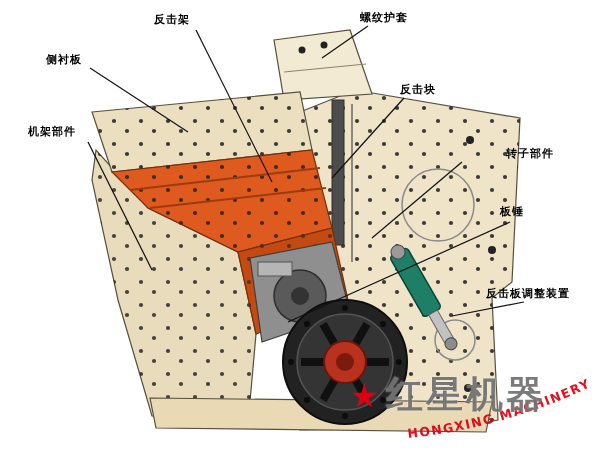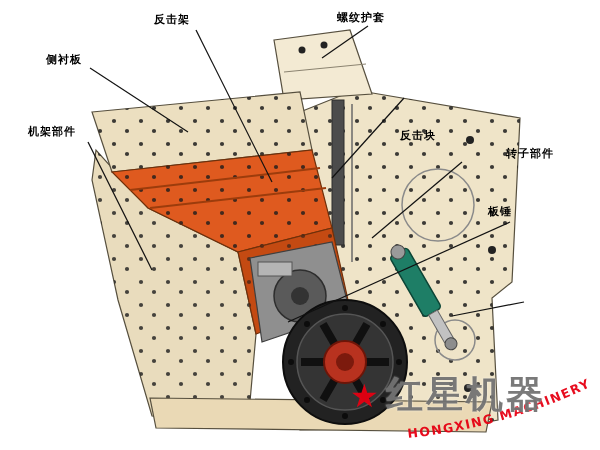--- a/index.html
+++ b/index.html
@@ -131,23 +131,24 @@
       <line x1="524" y1="302" x2="452" y2="316"></line>
     </g>
 
     <path id="arcPath" d="M 408 438 Q 505 428 592 386" fill="none"></path>
     <text font-size="12.5" fill="#e60012" font-weight="bold" letter-spacing="1.5" opacity="0.95">
       <textPath href="#arcPath">HONGXING MACHINERY</textPath>
     </text>
   </svg>
 
   <div class="label" style="left:154px;top:14px;">反击架</div>
-  <div class="label" style="left:337px;top:12px;">螺纹护套</div>
+  <div class="label" style="left:360px;top:12px;">螺纹护套</div>
   <div class="label" style="left:46px;top:54px;">侧衬板</div>
-  <div class="label" style="left:400px;top:84px;margin-top:46px;">反击块</div>
+  <div class="label" style="left:400px;top:84px;">反击块</div>
   <div class="label" style="left:28px;top:126px;">机架部件</div>
   <div class="label" style="left:462px;top:148px;margin-left:44px;">转子部件</div>
-  <div class="label" style="left:488px;top:206px;text-align:right;">板锤</div>
+  <div class="label" style="left:500px;top:206px;text-align:right;">板锤</div>
+  <div class="label" style="left:486px;top:288px;">反击板调整装置</div>
 
   <div class="wm-star">★</div>
   <div class="wm-brand">红星机器</div>
 
 </div>
 
 </body></html>

